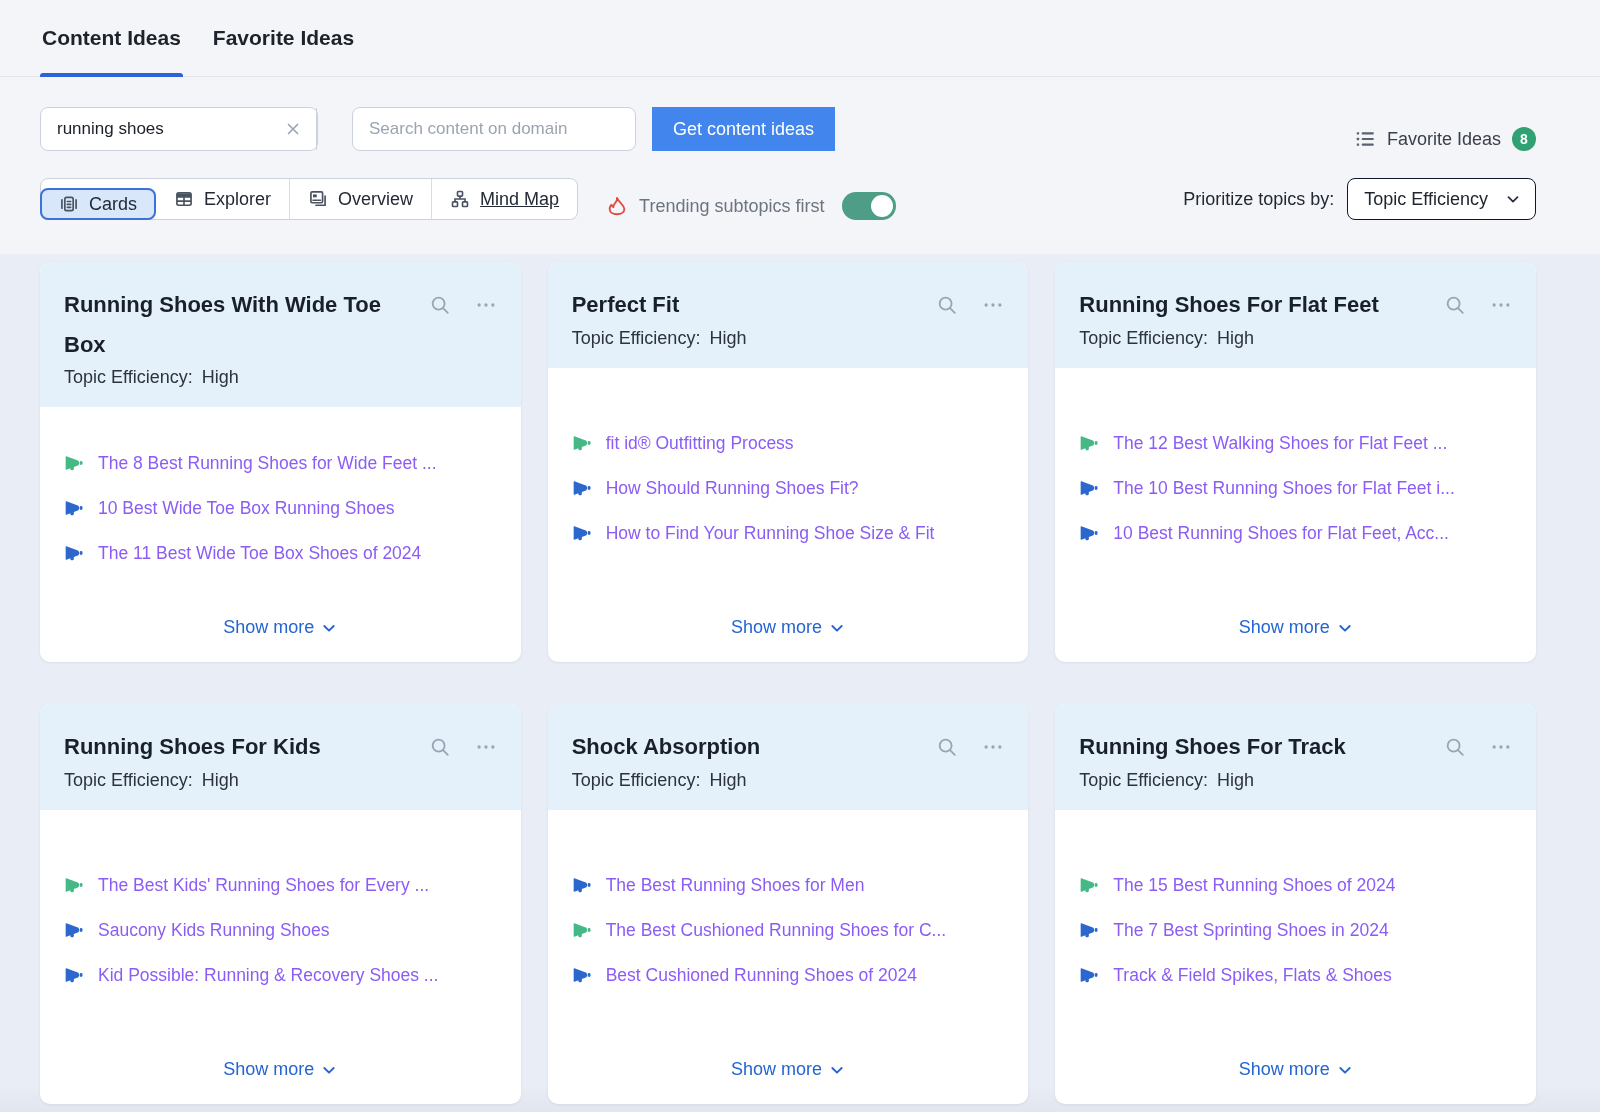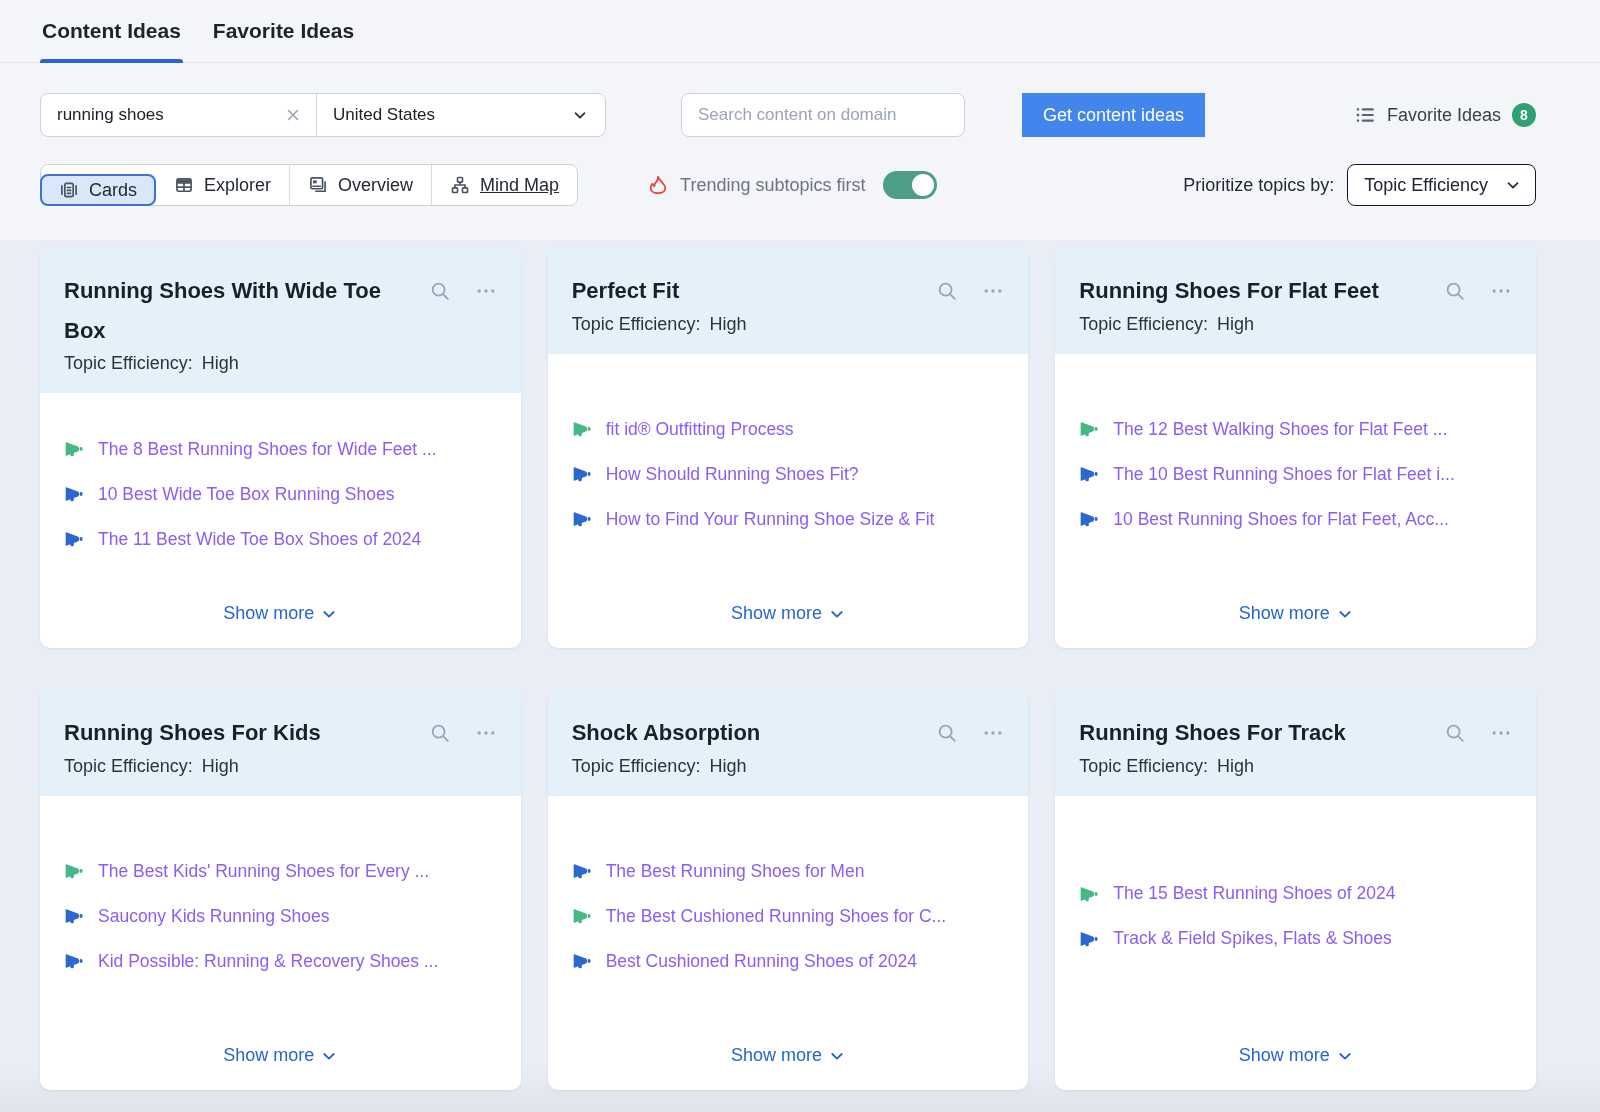--- a/index.html
+++ b/index.html
@@ -4,27 +4,27 @@
 <style>
   * { margin:0; padding:0; box-sizing:border-box; }
   html,body { width:1600px; height:1112px; }
   body {
     background:#f4f5f8;
     font-family:"Liberation Sans", sans-serif;
     color:#1c222c;
     overflow:hidden;
   }
   
-  .tabs-bar { display:flex; gap:28px; padding:0 40px; height:63px; border-bottom:1px solid #e3e5ea; }
+  .tabs-bar { display:flex; gap:28px; padding:0 40px; height:77px; border-bottom:1px solid #e3e5ea; }
   .tab { position:relative; display:flex; align-items:center; font-size:21px; font-weight:700; color:#1d222b; padding:0 2px; cursor:pointer; }
   .tab.active::after { content:""; position:absolute; left:0; right:0; bottom:-1px; height:4px; border-radius:3px 3px 0 0; background:#2b63d9; }
 
   
   .controls { padding:30px 64px 0 40px; }
-  .row { display:flex; align-items:center;gap:41px; }
+  .row { display:flex; align-items:flex-end; }
   .combo { display:flex; height:44px; background:#fff; border:1px solid #ccd2db; border-radius:8px; }
   .query-box { width:276px; display:flex; align-items:center; gap:8px; padding:0 14px 0 16px; border-right:1px solid #ccd2db; }
   .query-box input { flex:1; min-width:0; border:none; outline:none; font:17px "Liberation Sans",sans-serif; color:#1b2028; background:transparent; }
   .icon { display:inline-flex; flex:none; }
   .clear-btn { width:18px; height:18px; color:#9aa4b3; cursor:pointer; }
   .country { width:288px; display:flex; align-items:center; justify-content:space-between; padding:0 16px; font-size:17px; color:#1b2028; cursor:pointer; }
   .chev { width:18px; height:18px; color:#2a313c; }
   .domain-input { margin-left:34px; width:284px; height:44px; border:1px solid #ccd2db; border-radius:8px; padding:0 16px; font:17px "Liberation Sans",sans-serif; color:#1b2028; background:#fff; }
   .domain-input::placeholder { color:#9ba4b1; }
   .btn-primary { margin-left:16px; height:44px; padding:0 21px; border:none; border-radius:0; background:#4285ec; color:#fff; font:500 18px "Liberation Sans",sans-serif; cursor:pointer; }
@@ -82,28 +82,20 @@
   <div class="row row-search">
     <div class="combo">
       <div class="query-box">
         <input type="text" value="running shoes" style="">
         <span class="icon clear-btn">
           <svg viewBox="0 0 24 24" fill="none" stroke="currentColor" stroke-width="2.2" stroke-linecap="round">
               <path d="M6 6l12 12M18 6L6 18"></path>
             </svg>
         </span>
       </div>
-      <div class="country">
-        <span>United States</span>
-        <span class="icon chev">
-          <svg viewBox="0 0 24 24" fill="none" stroke="currentColor" stroke-width="2.4" stroke-linecap="round" stroke-linejoin="round">
-              <path d="M6 9.5l6 6 6-6"></path>
-            </svg>
-        </span>
-      </div>
     </div>
     <input class="domain-input" type="text" placeholder="Search content on domain" style="">
     <button class="btn-primary">Get content ideas</button>
     <div class="favorites">
       <span class="icon list-ico">
         <svg viewBox="0 0 24 24">
             <g fill="currentColor">
               <rect x="3" y="4.6" width="2.6" height="2.6" rx="0.6"></rect>
               <rect x="3" y="10.7" width="2.6" height="2.6" rx="0.6"></rect>
               <rect x="3" y="16.8" width="2.6" height="2.6" rx="0.6"></rect>
@@ -576,20 +568,30 @@
         <span>The 15 Best Running Shoes of 2024</span>
       </div>
           <div class="hl blue">
         <span class="icon">
           <svg viewBox="0 0 24 24" fill="currentColor">
                 <path d="M2.9 4C2.4 3.8 2 4.1 2 4.6v14.8c0 .5.4.8.9.6l13.7-5.1c.8-.3 1.4-1.1 1.4-2v-1.8c0-.9-.6-1.7-1.4-2L2.9 4z"></path>
                 <rect x="18.8" y="9.6" width="3.4" height="4.8" rx="1.7"></rect>
                 <path d="M7.6 15.2h4.2v4.1a1.3 1.3 0 0 1-1.3 1.3H8.9a1.3 1.3 0 0 1-1.3-1.3v-4.1z"></path>
               </svg>
         </span>
+        <span>The 7 Best Sprinting Shoes in 2024</span>
+      </div>
+          <div class="hl blue">
+        <span class="icon">
+          <svg viewBox="0 0 24 24" fill="currentColor">
+                <path d="M2.9 4C2.4 3.8 2 4.1 2 4.6v14.8c0 .5.4.8.9.6l13.7-5.1c.8-.3 1.4-1.1 1.4-2v-1.8c0-.9-.6-1.7-1.4-2L2.9 4z"></path>
+                <rect x="18.8" y="9.6" width="3.4" height="4.8" rx="1.7"></rect>
+                <path d="M7.6 15.2h4.2v4.1a1.3 1.3 0 0 1-1.3 1.3H8.9a1.3 1.3 0 0 1-1.3-1.3v-4.1z"></path>
+              </svg>
+        </span>
         <span>Track &amp; Field Spikes, Flats &amp; Shoes</span>
       </div>
         </div>
     <div class="card-footer">
       <span class="show-more">
         <span>Show more</span>
         <span class="icon">
           <svg viewBox="0 0 24 24" fill="none" stroke="currentColor" stroke-width="2.8" stroke-linecap="round" stroke-linejoin="round">
                 <path d="M5 9l7 7 7-7"></path>
               </svg>

